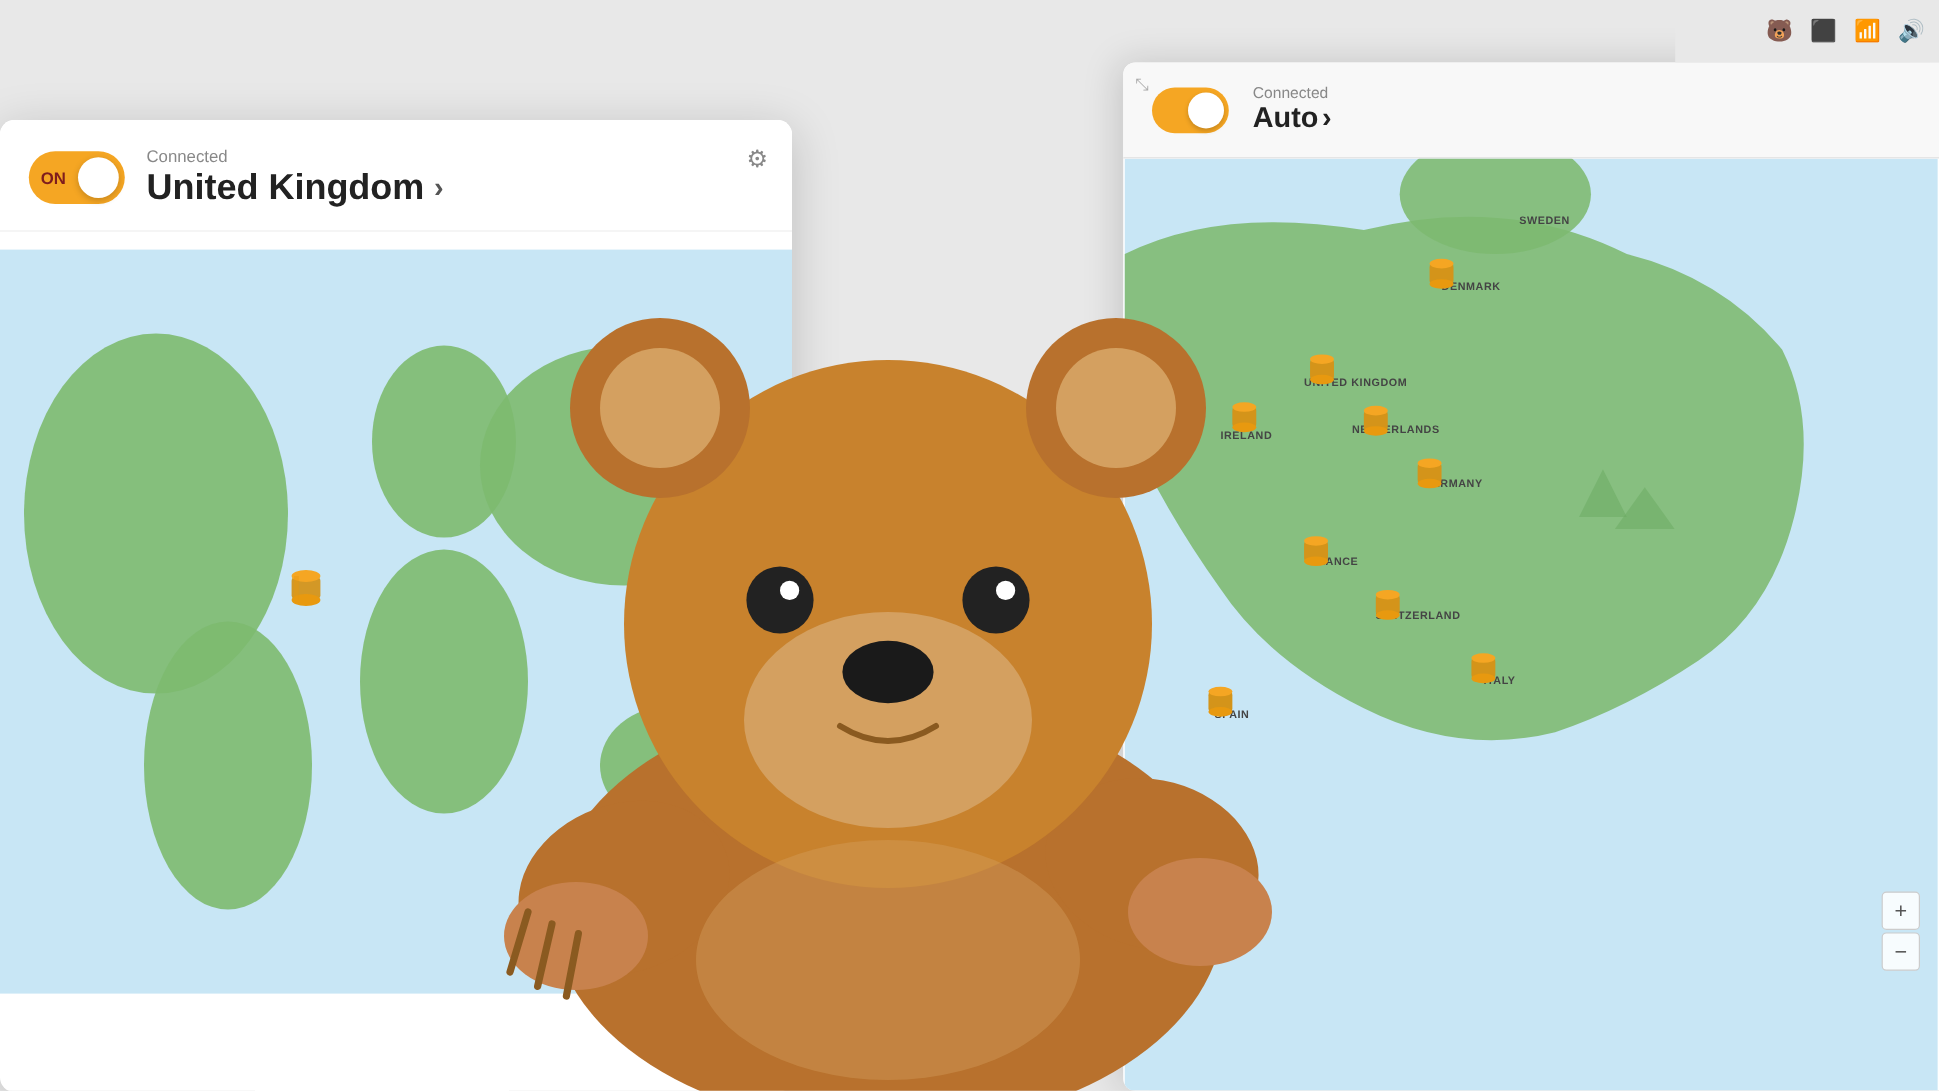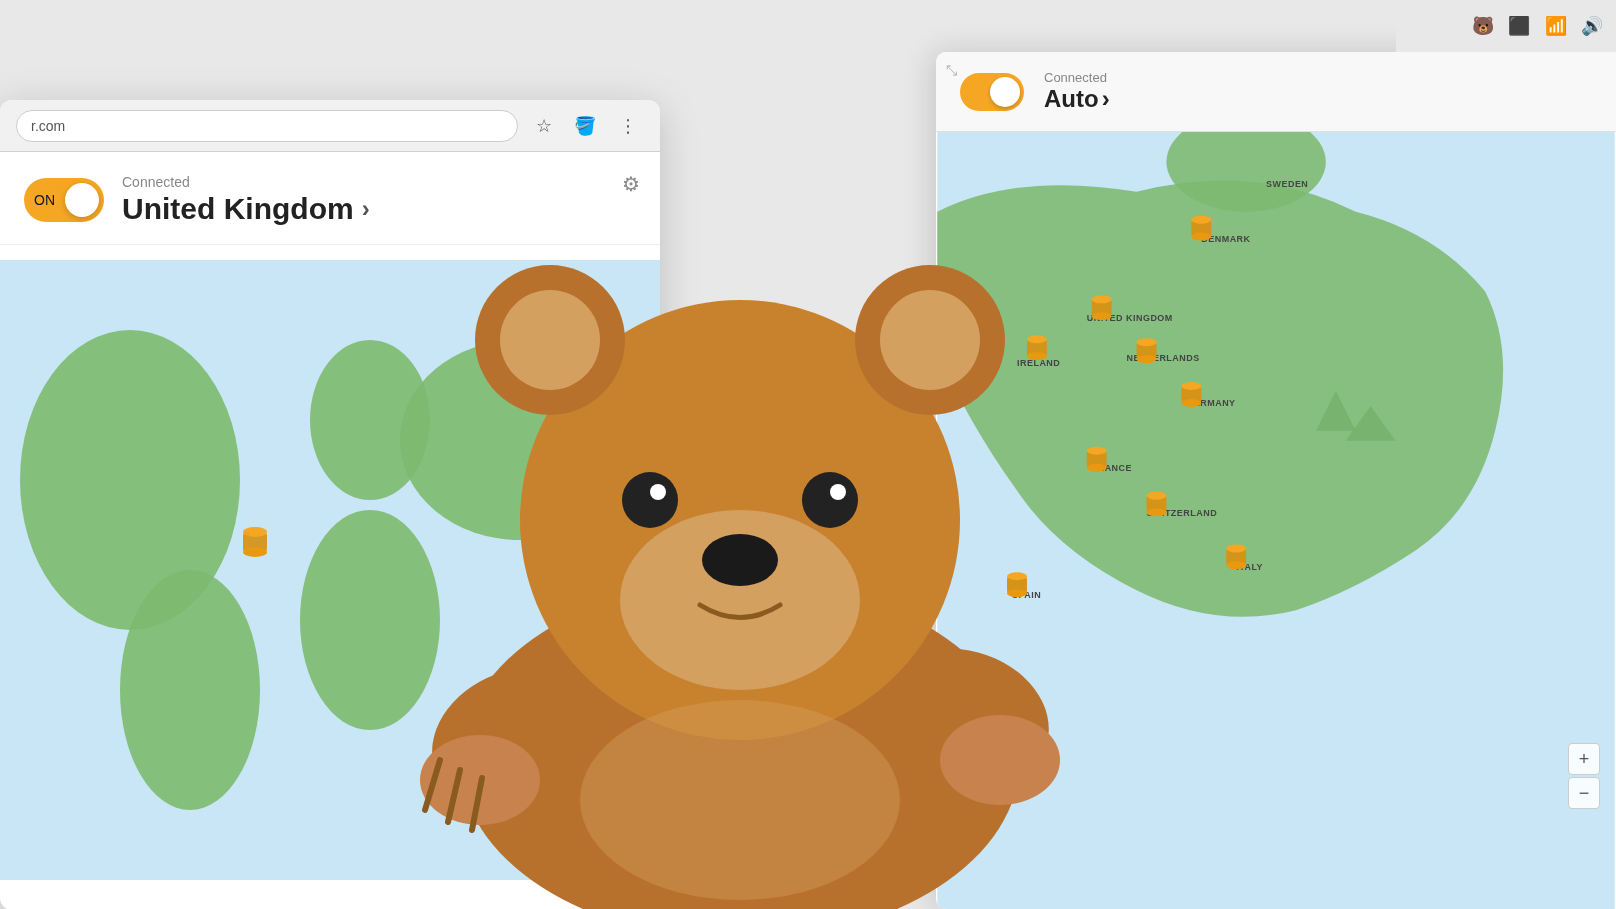--- a/index.html
+++ b/index.html
@@ -88,22 +88,22 @@
       border-radius: 22px;
       display: flex;
       align-items: center;
       padding: 0 6px;
       cursor: pointer;
       position: relative;
       flex-shrink: 0;
     }
 
     .toggle-label {
-      color: #0f172a;
-      font-weight: 400;
+      color: #7f1d1d;
+      font-weight: 700;
       font-size: 14px;
       margin-left: 4px;
     }
 
     .toggle-knob {
       width: 34px;
       height: 34px;
       background: #fff;
       border-radius: 50%;
       position: absolute;
@@ -289,34 +289,20 @@
 
 <div class="system-tray">
   <span class="tray-icon">🐻</span>
   <span class="tray-icon">⬛</span>
   <span class="tray-icon">📶</span>
   <span class="tray-icon">🔊</span>
 </div>
 
 <div class="browser-popup">
 
-  <div class="browser-toolbar">
-    <div class="url-bar">
-      <span>r.com</span>
-    </div>
-    <div class="toolbar-btn">
-      <span>☆</span>
-    </div>
-    <div class="toolbar-btn">
-      <span>🪣</span>
-    </div>
-    <div class="toolbar-btn">
-      <span>⋮</span>
-    </div>
-  </div>
 
   <div class="vpn-extension-panel">
     <div class="toggle-switch">
       <span class="toggle-label">ON</span>
       <div class="toggle-knob"></div>
     </div>
     <div class="connection-info">
       <span class="connected-label">Connected</span>
       <div class="country-name">
         <span>United Kingdom</span>

